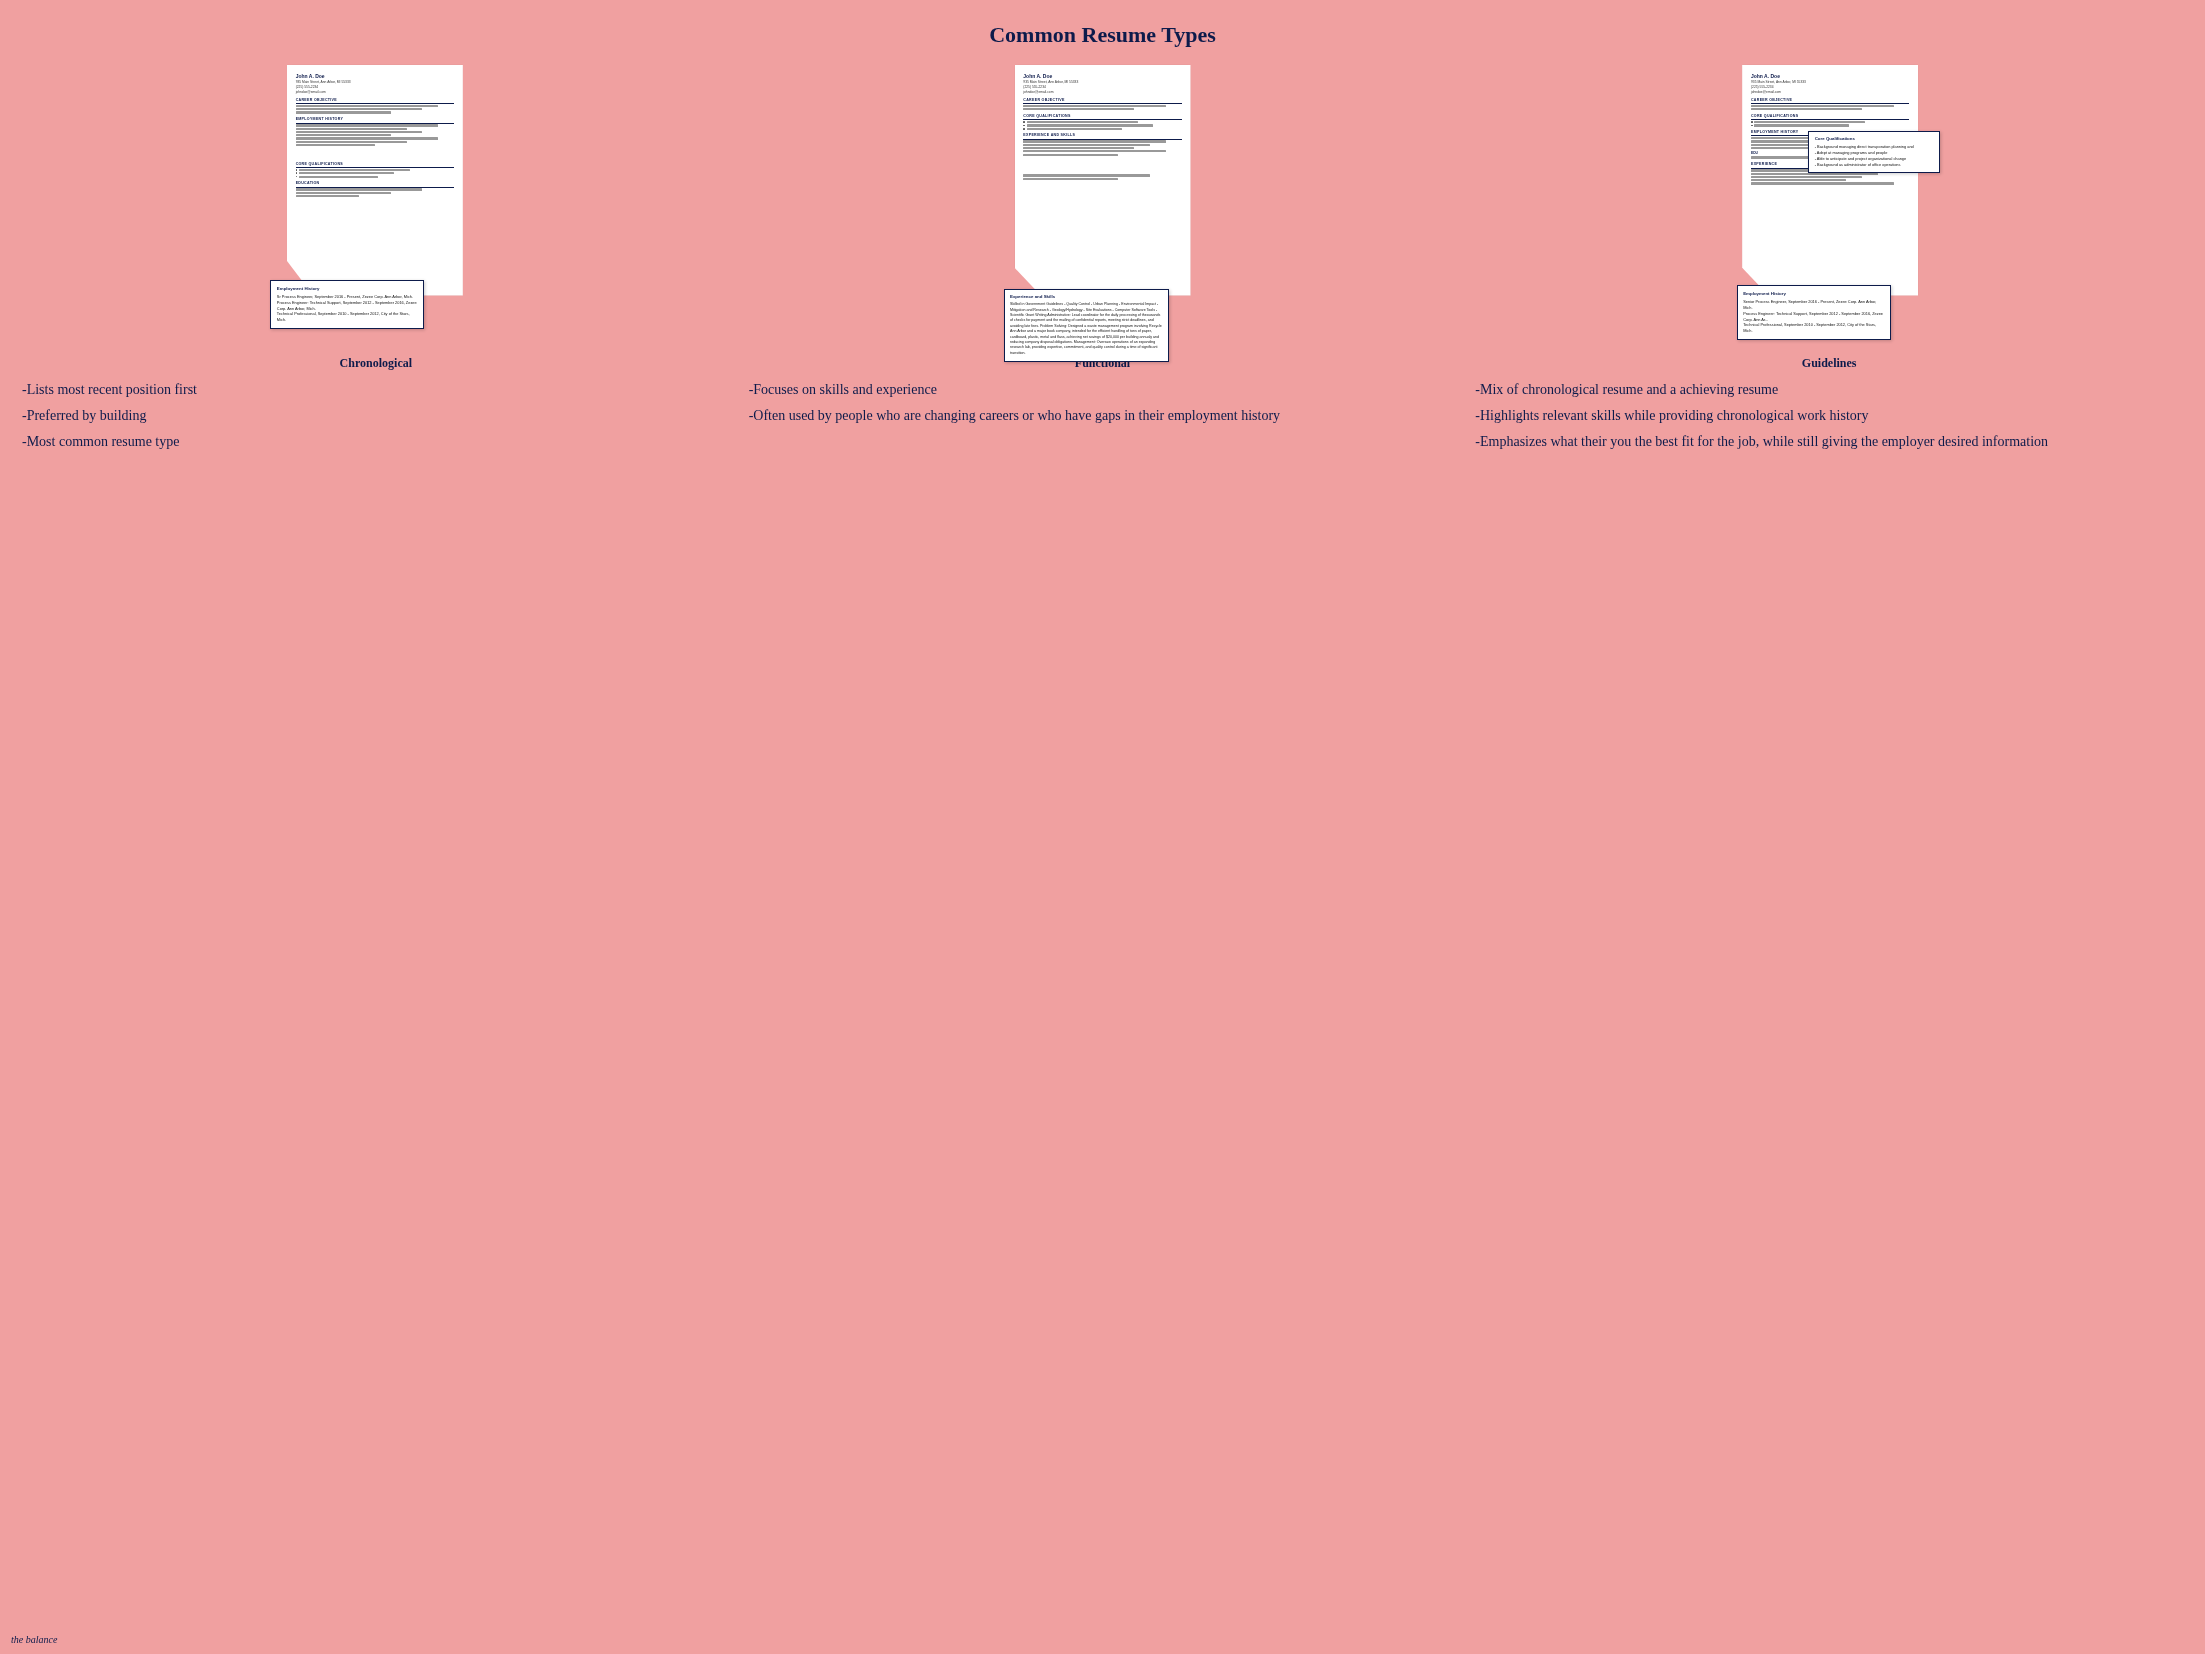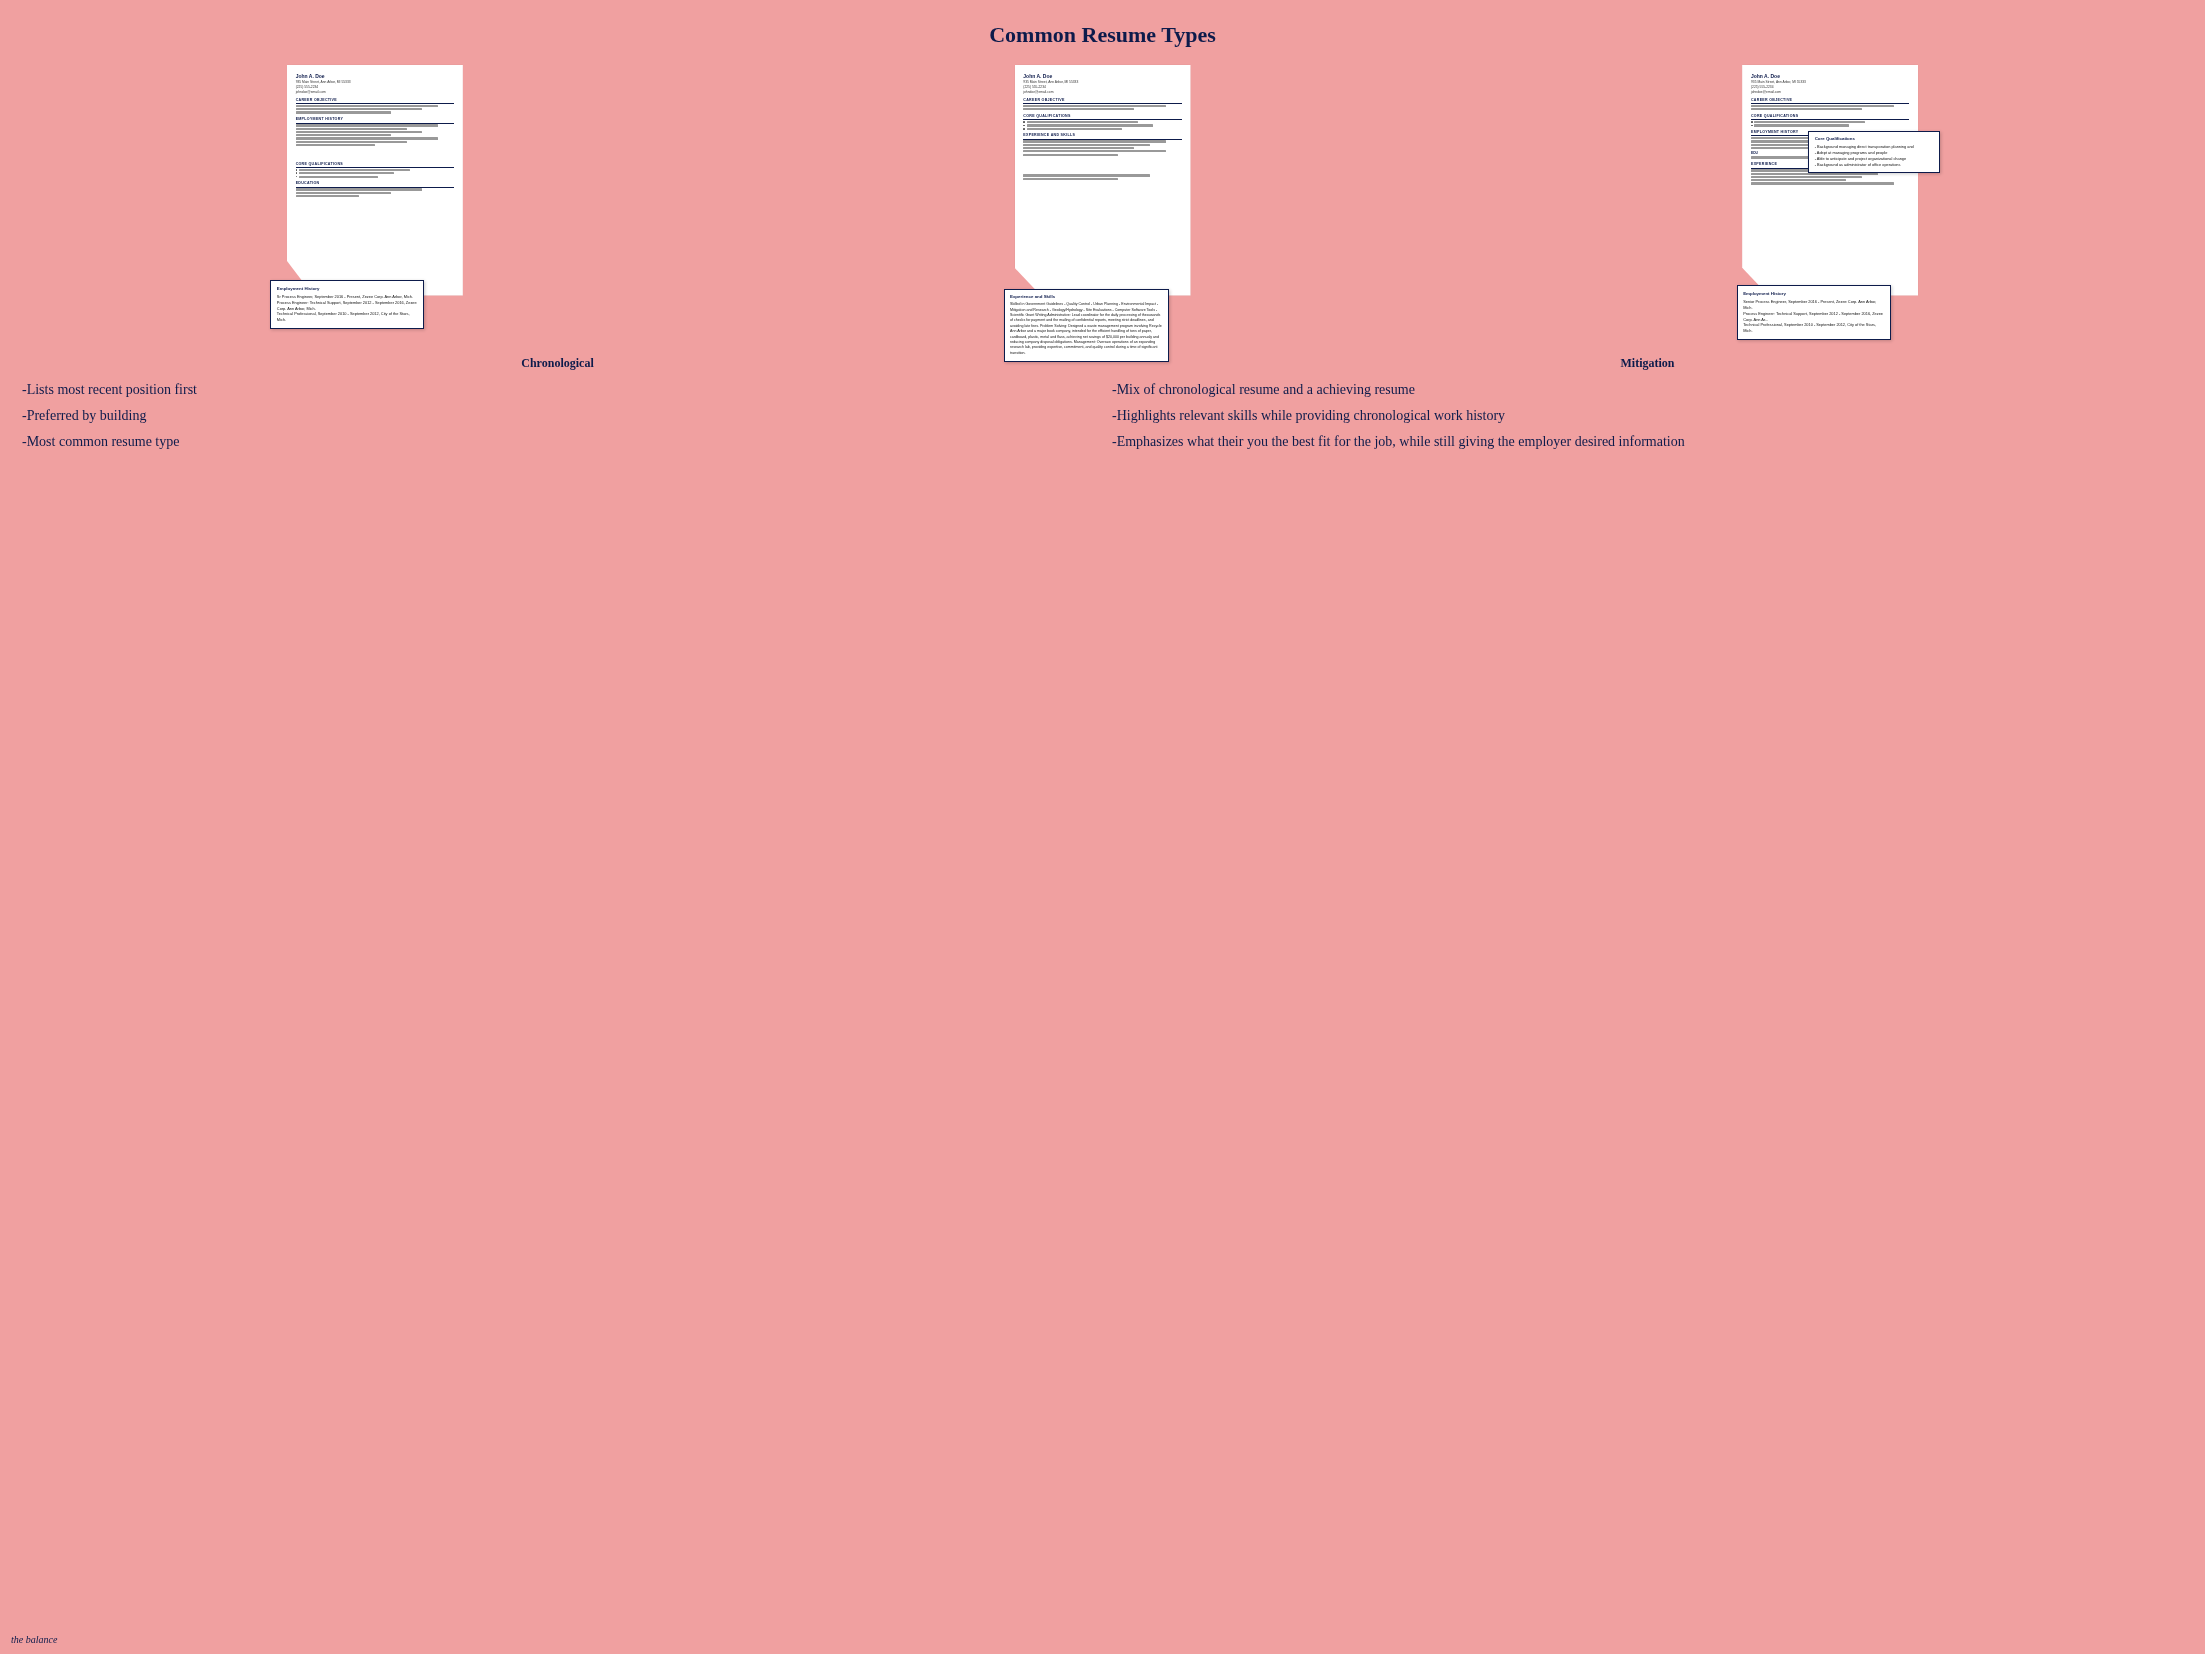--- a/index.html
+++ b/index.html
@@ -362,23 +362,28 @@
 
 <div class="description-section" style="margin-top: 44px;">
 
   <div class="description-column">
     <div class="desc-title">Chronological</div>
     <div class="desc-item">-Lists most recent position first</div>
     <div class="desc-item">-Preferred by building</div>
     <div class="desc-item">-Most common resume type</div>
   </div>
 
-
   <div class="description-column">
-    <div class="desc-title">Mitigation</div>
+    <div class="desc-title">Functional</div>
+    <div class="desc-item">-Focuses on skills and experience</div>
+    <div class="desc-item">-Often used by people who are changing careers or who have gaps in their employment history</div>
+  </div>
+
+  <div class="description-column">
+    <div class="desc-title">Guidelines</div>
     <div class="desc-item">-Mix of chronological resume and a achieving resume</div>
     <div class="desc-item">-Highlights relevant skills while providing chronological work history</div>
     <div class="desc-item">-Emphasizes what their you the best fit for the job, while still giving the employer desired information</div>
   </div>
 
 </div>
 
 <div class="watermark">the balance</div>
 
 

